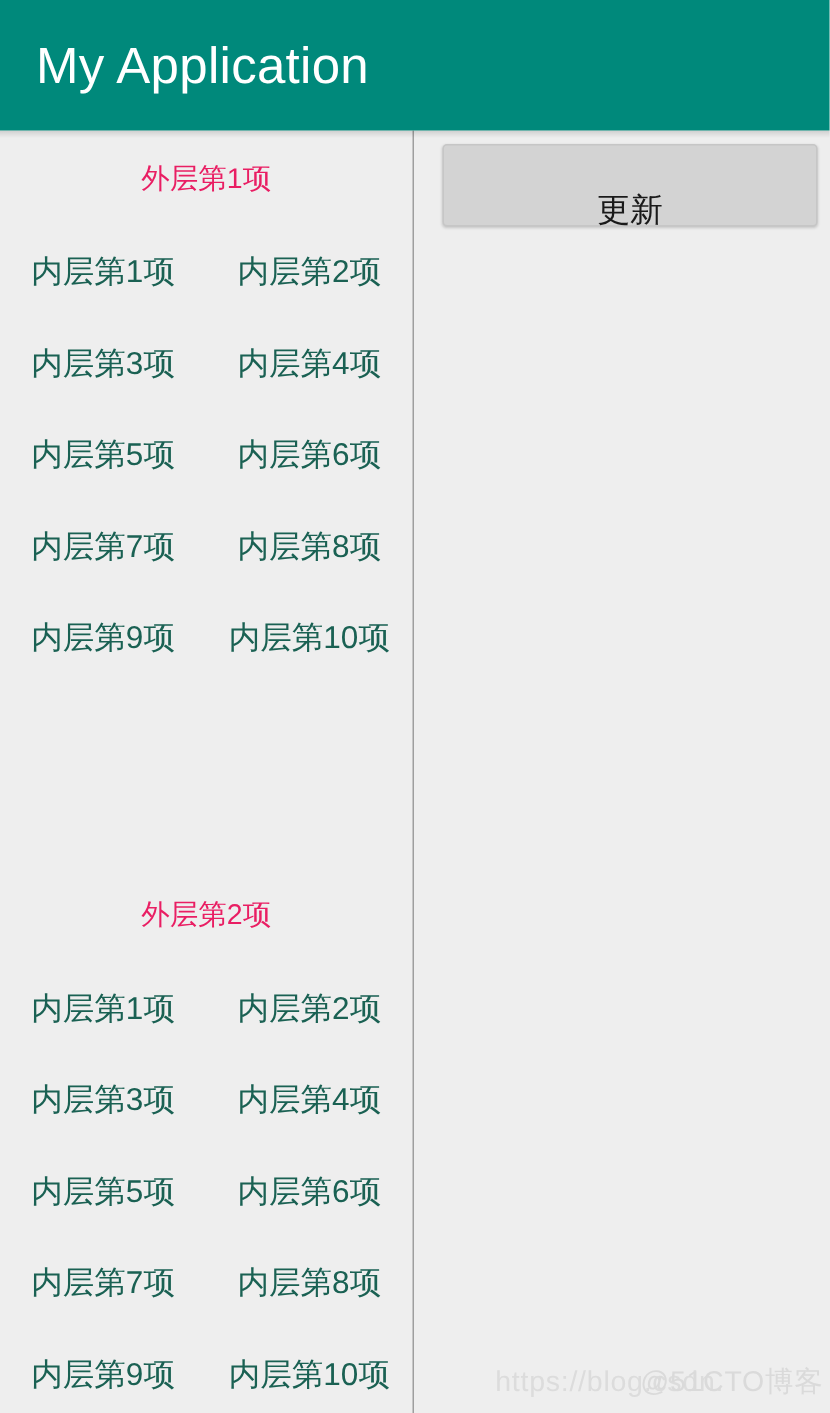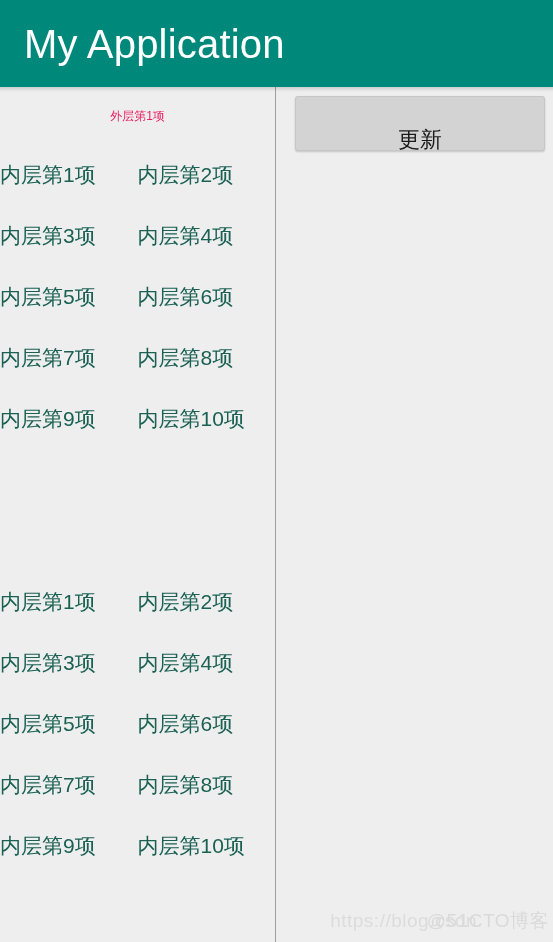--- a/index.html
+++ b/index.html
@@ -21,21 +21,21 @@
     background: #00897B;
     display: flex;
     align-items: center;
     box-sizing: border-box;
     padding-left: 24px;
     position: relative;
     z-index: 5;
   }
   .appbar-title {
     color: #FFFFFF;
-    font-size: 40px;
+    font-size: 34px;
     font-weight: normal;
     letter-spacing: 0.2px;
     line-height: 1;
   }
   .appbar-shadow {
     position: absolute;
     left: 0; right: 0;
     top: 87px;
     height: 5px;
     background: linear-gradient(to bottom, rgba(0,0,0,0.13), rgba(0,0,0,0));
@@ -85,33 +85,33 @@
     cursor: pointer;
     line-height: 53px;
     text-align: center;
     padding: 16px;
   }
 
   
   .group-header {
     text-align: center;
     color: #E91E63;
-    font-size: 12px;
+    font-size: 19px;
     line-height: 1;
     padding: 23px 0 22px 0;
   }
 
   .inner-row {
     display: flex;
     height: 61px;
     align-items: center;
   }
   .inner-cell {
     flex: 1;
-    text-align: left;
+    text-align: center;
     color: #1A6153;
     font-size: 21px;
     line-height: 1;
     cursor: pointer;
   }
 
   
   .watermark {
     position: absolute;
     right: 4px;
@@ -157,20 +157,21 @@
         <div class="inner-cell">内层第8项</div>
       </div>
       <div class="inner-row">
         <div class="inner-cell">内层第9项</div>
         <div class="inner-cell">内层第10项</div>
       </div>
       <div class="inner-row">
       </div>
       <div class="inner-row">
       </div>
+      <div class="group-header">外层第2项</div>
       <div class="inner-row">
         <div class="inner-cell">内层第1项</div>
         <div class="inner-cell">内层第2项</div>
       </div>
       <div class="inner-row">
         <div class="inner-cell">内层第3项</div>
         <div class="inner-cell">内层第4项</div>
       </div>
       <div class="inner-row">
         <div class="inner-cell">内层第5项</div>

